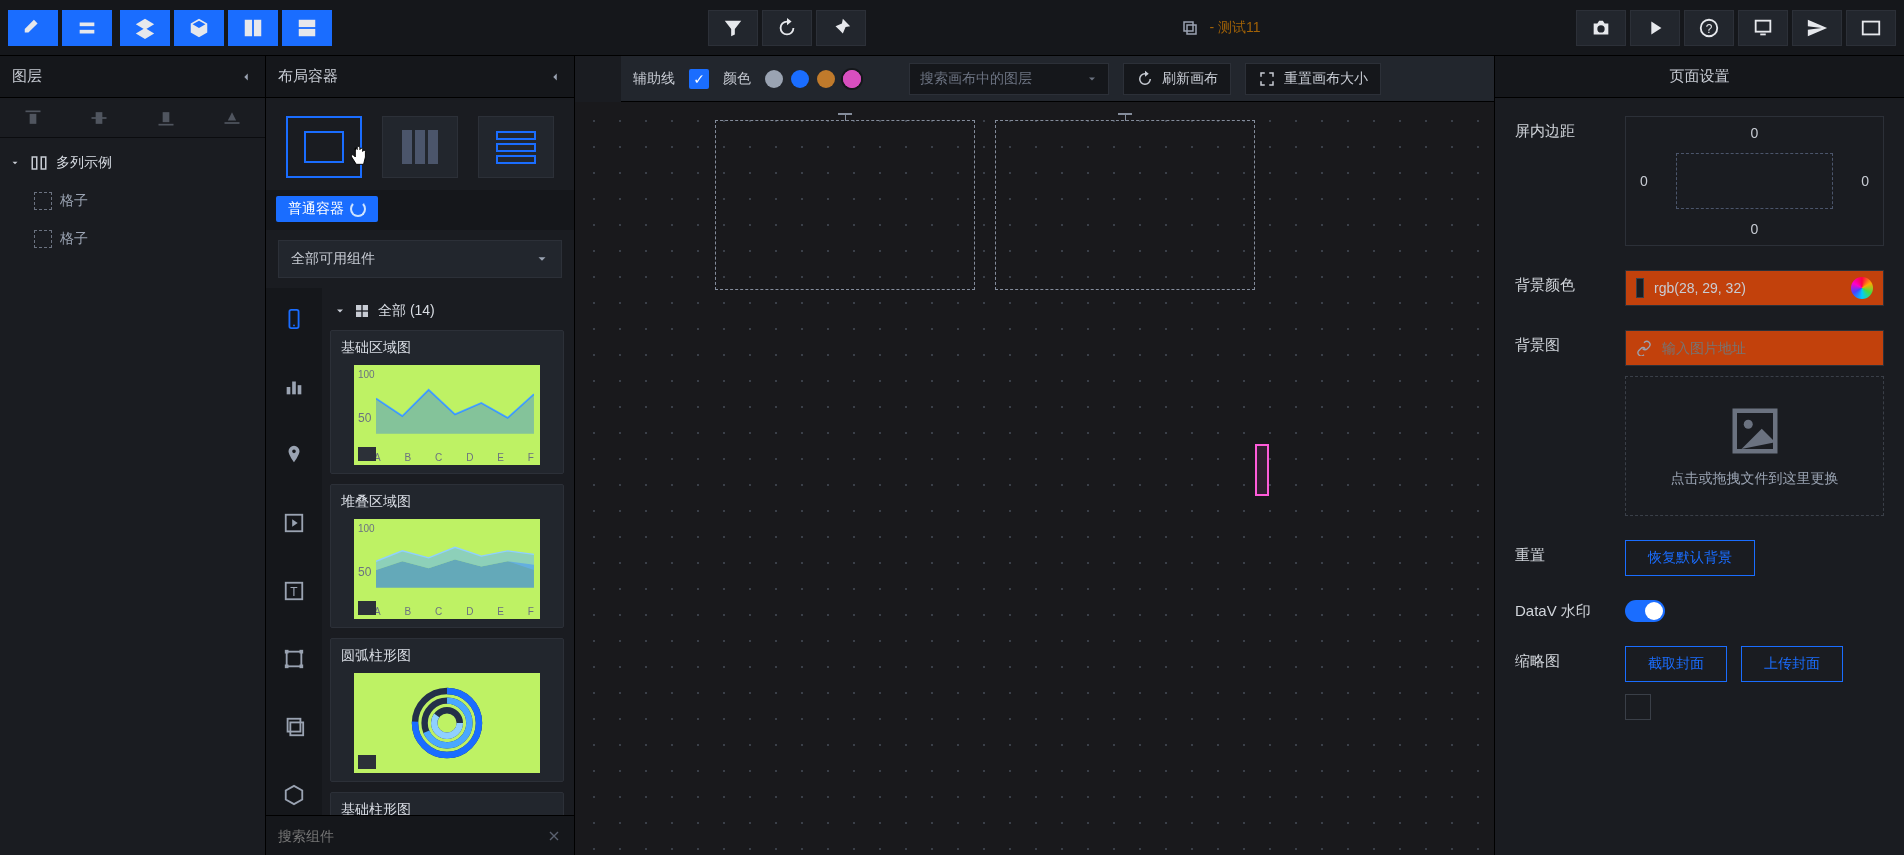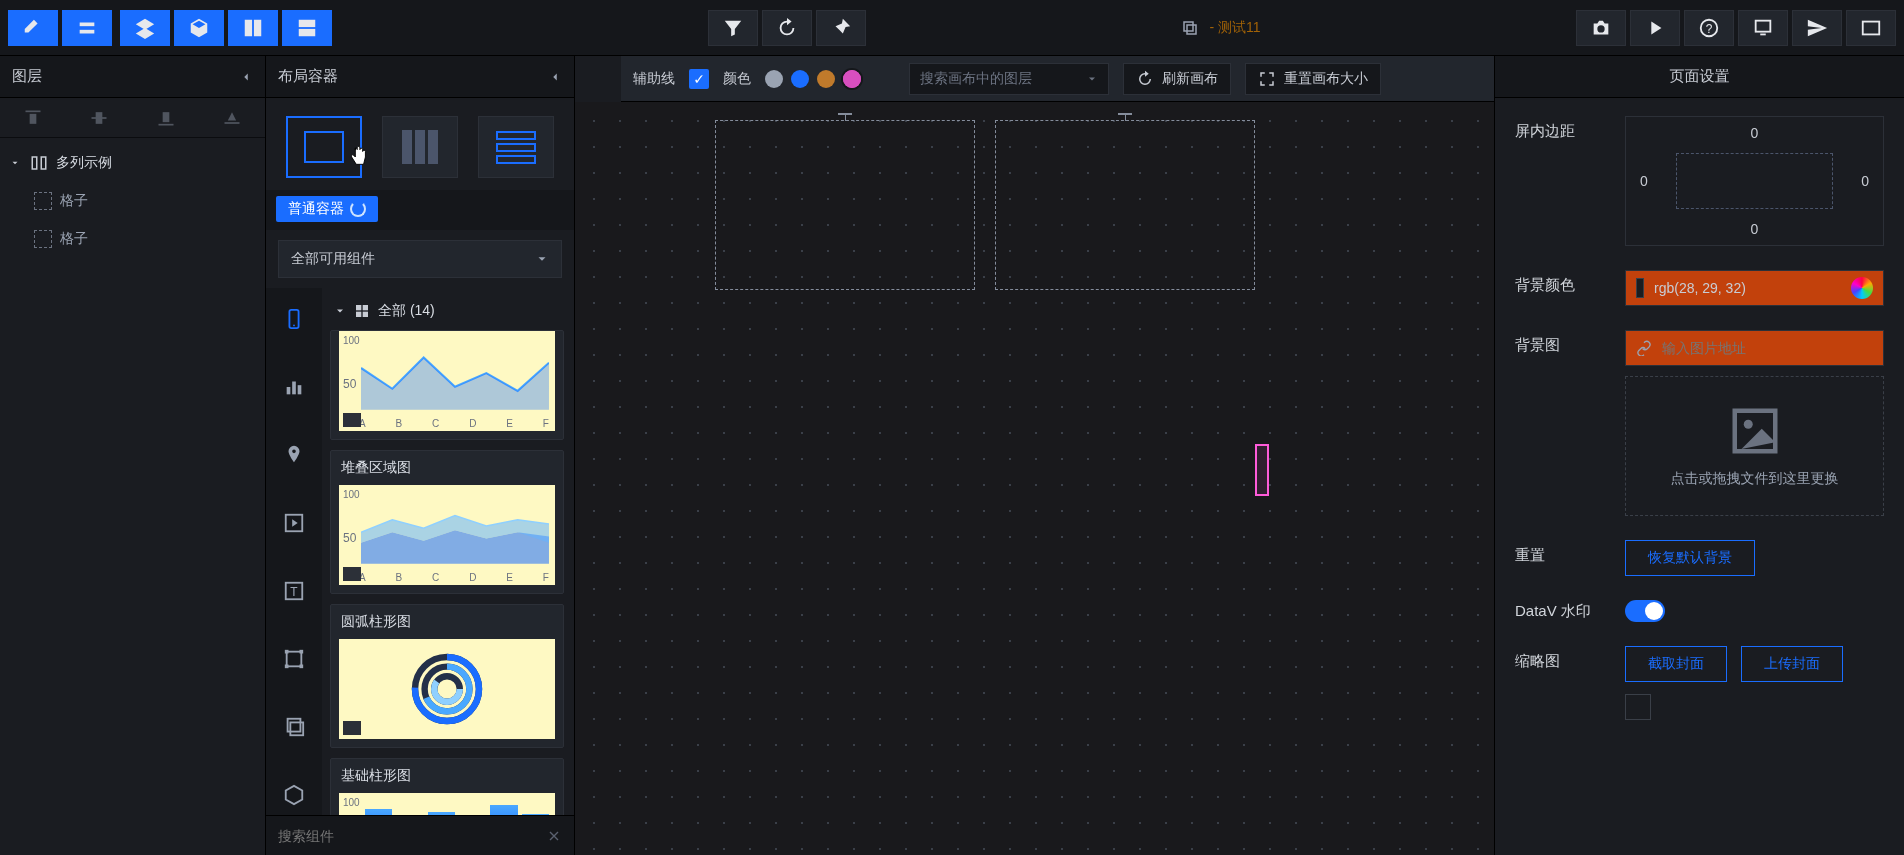--- a/index.html
+++ b/index.html
@@ -49,21 +49,21 @@
 .lib-body { flex:1; display:flex; overflow:hidden; }
 .lib-cat { width:56px; background:#15171b; display:flex; flex-direction:column; align-items:center; padding-top:12px; gap:30px; }
 .lib-cat-btn { width:38px; height:38px; display:flex; align-items:center; justify-content:center; cursor:pointer; border-radius:4px; }
 .lib-cat-btn.active { color:#1a6dff; }
 .lib-cat-btn svg { width:22px; height:22px; fill:#9aa3b2; }
 .lib-cat-btn.active svg { fill:#1a6dff; }
 .lib-list { flex:1; overflow:auto; padding:10px 10px 10px 8px; }
 .lib-group-h { display:flex; align-items:center; gap:8px; padding:4px 4px 10px; color:#d9dde4; }
 .lib-card { background:#22262d; border:1px solid #2c3038; border-radius:2px; margin-bottom:10px; cursor:pointer; }
 .lib-card-title { padding:8px 10px; font-size:14px; color:#d9dde4; }
-.lib-card-preview { height:100px; margin:0 8px 8px; background:#fef9c3; position:relative; overflow:hidden; }
+.lib-card-preview { height:100px; margin:0 23px 8px; background:#bef264; position:relative; overflow:hidden; }
 .axis-y { position:absolute; left:4px; top:4px; font-size:10px; color:#6b7280; }
 .axis-y2 { position:absolute; left:4px; top:46px; font-size:12px; color:#6b7280; }
 .axis-x { position:absolute; bottom:2px; left:20px; right:6px; display:flex; justify-content:space-between; font-size:10px; color:#6b7280; }
 .area-fill { position:absolute; inset:16px 6px 18px 22px; }
 .bars-row { position:absolute; inset:18px 6px 18px 22px; display:flex; align-items:flex-end; gap:4px; }
 .bars-row div { flex:1; background:linear-gradient(#4aa8ff,#1a6dff); }
 .arc-preview { display:flex; align-items:center; justify-content:center; height:100%; }
 .lib-card-tag { position:absolute; left:4px; bottom:4px; width:18px; height:14px; background:#2c3038; }
 .search-comp { position:absolute; left:0; right:0; bottom:0; height:40px; background:#15171b; border-top:1px solid #000; display:flex; align-items:center; padding:0 12px; color:#5a6170; }
 .search-comp input { flex:1; background:transparent; border:none; outline:none; color:#c8ccd4; font-size:14px; }
@@ -389,20 +389,21 @@
           <svg width="16" height="16" viewBox="0 0 24 24" fill="#c8ccd4">
               <rect x="3" y="3" width="8" height="8"></rect>
               <rect x="13" y="3" width="8" height="8"></rect>
               <rect x="3" y="13" width="8" height="8"></rect>
               <rect x="13" y="13" width="8" height="8"></rect>
             </svg>
           <span>全部 (14)</span>
         </div>
 
         <div class="lib-card">
+          <div class="lib-card-title">基础区域图</div>
           <div class="lib-card-preview">
             <span class="axis-y">100</span>
             <span class="axis-y2">50</span>
             <svg class="area-fill" viewBox="0 0 180 60" preserveAspectRatio="none">
               <polyline points="0,20 30,40 60,10 90,38 120,25 150,42 180,15" fill="none" stroke="#4aa8ff" stroke-width="2"></polyline>
               <polygon points="0,20 30,40 60,10 90,38 120,25 150,42 180,15 180,60 0,60" fill="rgba(26,109,255,.35)"></polygon>
             </svg>
             <div class="axis-x">
                 <span>A</span>
                 <span>B</span>

